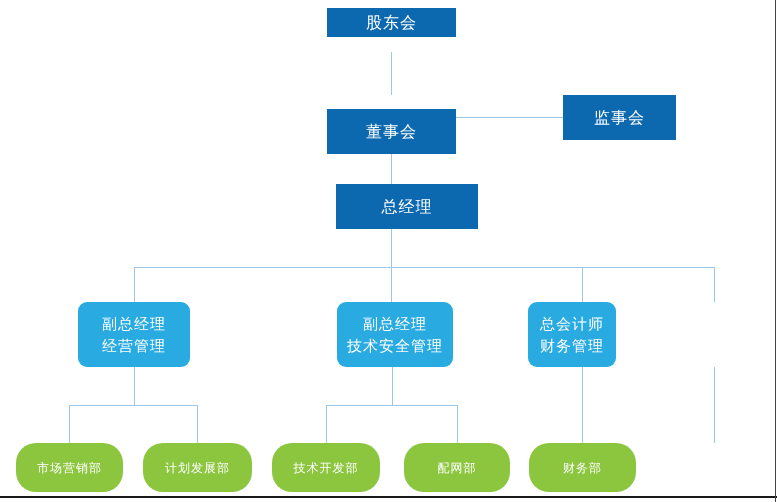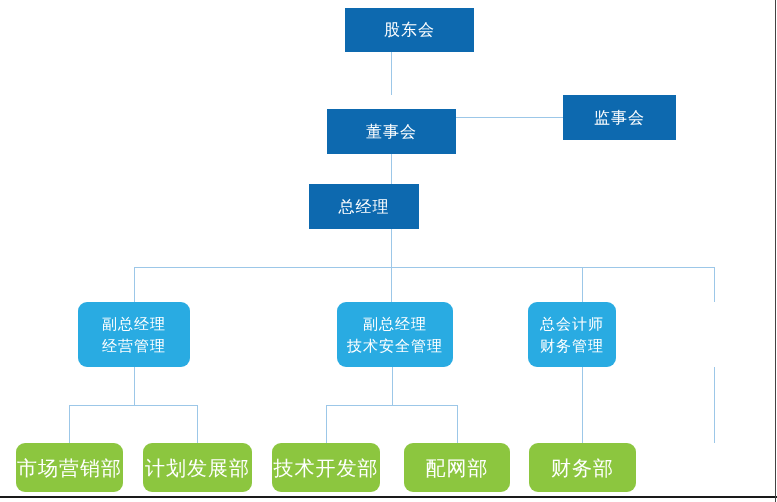--- a/index.html
+++ b/index.html
@@ -35,22 +35,22 @@
     background:var(--primary);
     font-size:16px;
   }
   .secondary{
     background:var(--secondary);
     border-radius:9px;
     font-size:15px;
   }
   .department{
     background:var(--department);
-    border-radius:9px;
-    font-size:20px;
+    border-radius:20px;
+    font-size:12px;
     font-family:Liberation Serif, serif;
   }
   .connector{
     position:absolute;
     background:var(--connector);
   }
   .connector.v{width:1px;}
   .connector.h{height:1px;}
   .edge-bottom{
     position:absolute;
@@ -83,24 +83,24 @@
   <div class="connector v" style="left:197px;top:405px;height:38px"></div>
 
   <div class="connector v" style="left:392px;top:367px;height:38px"></div>
   <div class="connector h" style="left:326px;top:405px;width:131px"></div>
   <div class="connector v" style="left:326px;top:405px;height:38px"></div>
   <div class="connector v" style="left:457px;top:405px;height:38px"></div>
 
   <div class="connector v" style="left:582px;top:367px;height:76px"></div>
   <div class="connector v" style="left:714px;top:367px;height:76px"></div>
 
-  <div class="node primary" style="left:345px;top:8px;width:129px;height:44px">股东会</div>
+  <div class="node primary" style="left:327px;top:8px;width:129px;height:29px">股东会</div>
   <div class="node primary" style="left:327px;top:109px;width:129px;height:45px">董事会</div>
   <div class="node primary" style="left:563px;top:95px;width:113px;height:45px">监事会</div>
-  <div class="node primary" style="left:309px;top:184px;width:110px;height:45px">总经理</div>
+  <div class="node primary" style="left:336px;top:184px;width:142px;height:45px">总经理</div>
 
   <div class="node secondary" style="left:78px;top:302px;width:112px;height:65px">
     <span>副总经理</span>
     <span>经营管理</span>
   </div>
   <div class="node secondary" style="left:337px;top:302px;width:116px;height:65px">
     <span>副总经理</span>
     <span>技术安全管理</span>
   </div>
   <div class="node secondary" style="left:528px;top:302px;width:88px;height:65px">

